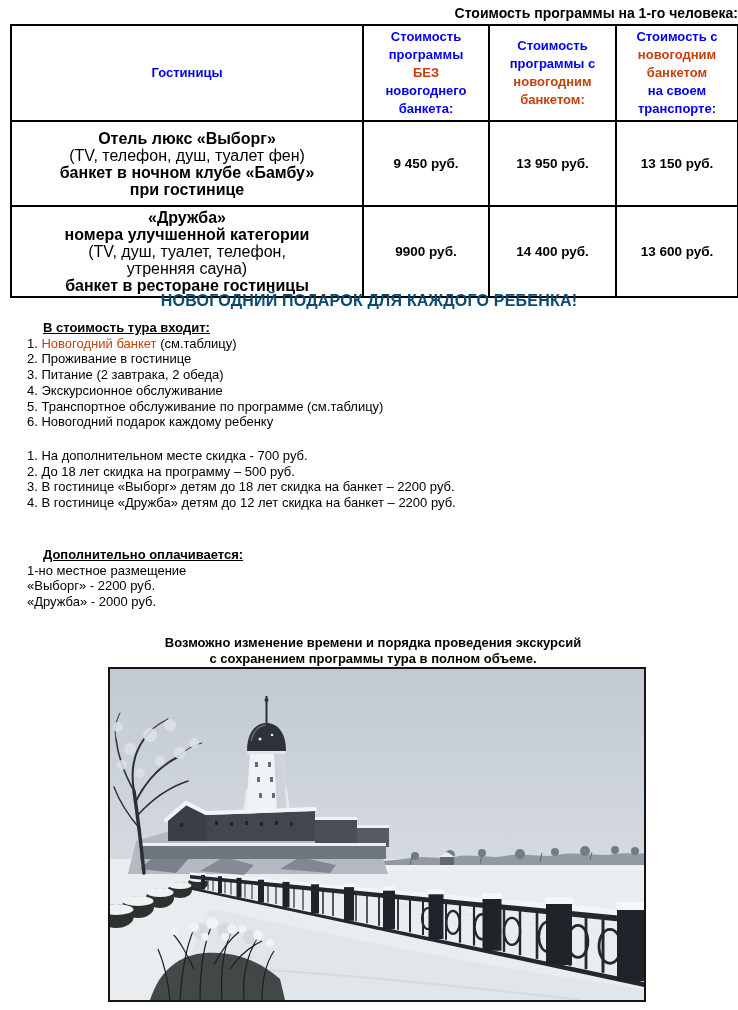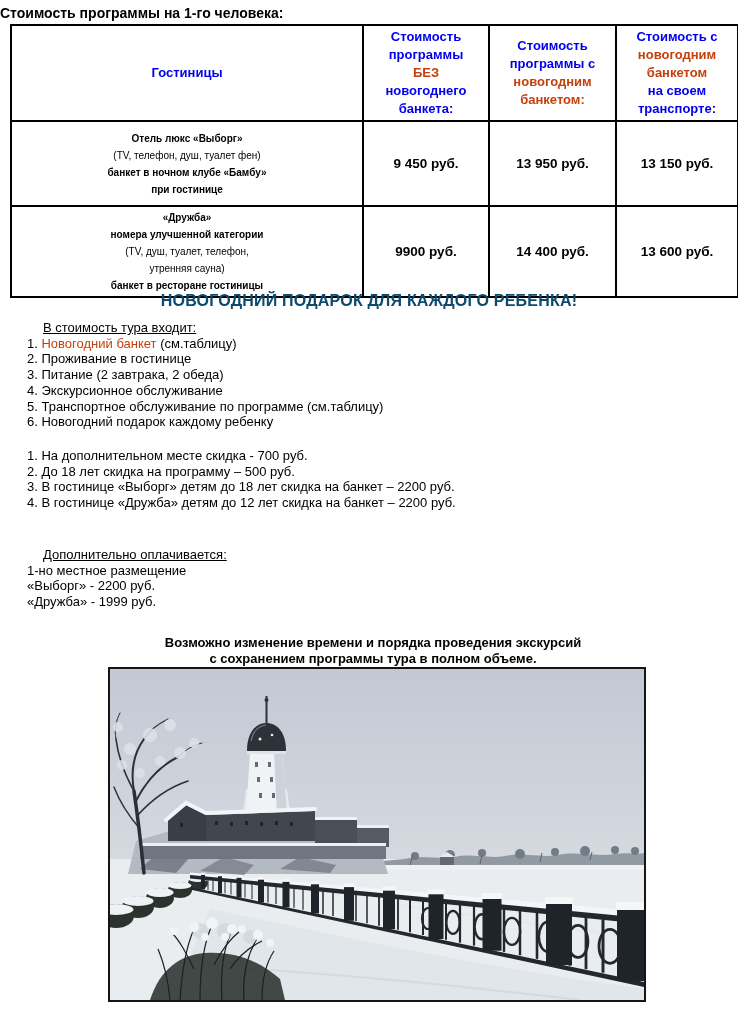--- a/index.html
+++ b/index.html
@@ -3,46 +3,46 @@
 <meta charset="utf-8">
 <style>
   * { margin:0; padding:0; box-sizing:border-box; }
   html,body { background:#ffffff; }
   body {
     width:738px; height:1010px; position:relative; overflow:hidden;
     font-family:"Liberation Sans","DejaVu Sans",sans-serif; color:#000;
   }
   .doc-title {
     position:absolute; top:5px; left:0; width:738px;
-    text-align:left; font-size:14px; font-weight:bold;
+    text-align:right; font-size:14px; font-weight:bold;
   }
   table.price {
     position:absolute; top:24px; left:10px; width:727px;
     border-collapse:collapse; table-layout:fixed;
   }
   table.price td {
     border:2px solid #000; text-align:center; vertical-align:middle; padding:2px;
   }
   tr.hrow  { height:91px; }
   tr.r1    { height:85px; }
   tr.r2    { height:91px; }
   .hd { font-size:13px; font-weight:bold; line-height:18px; }
   .hd div { display:block; }
   .blue { color:#0000EE; }
   .red  { color:#c2410c; }
   .purple { color:#0c4a6e; }
-  .name { font-size:10px; line-height:17px; }
+  .name { font-size:16px; line-height:17px; }
   .name .b { font-weight:bold; }
   .price-val { font-size:13.5px; font-weight:bold; }
   .banner {
     position:absolute; top:292px; left:0; width:738px; text-align:center;
     font-size:16px; font-weight:bold; letter-spacing:0.2px;
   }
   .section { position:absolute; left:27px; font-size:13px; line-height:15.7px; }
-  .sec-h { font-weight:normal; text-decoration:underline;padding-left:16px; }
+  .sec-h { font-weight:bold; text-decoration:underline;padding-left:16px; }
   .sec-includes  { top:320px; }
   .sec-discounts { top:448px; }
   .sec-extra     { top:547px; }
   .note {
     position:absolute; top:635px; left:4px; width:738px; text-align:center;
     font-size:13px; font-weight:bold; line-height:15.5px;
   }
   .photo {
     position:absolute; top:667px; left:108px; width:538px; height:335px;
     border:2px solid #151515; background:#cdd3da;
@@ -123,21 +123,21 @@
   <div class="item">1. На дополнительном месте скидка - 700 руб.</div>
   <div class="item">2. До 18 лет скидка на программу – 500 руб.</div>
   <div class="item">3. В гостинице «Выборг» детям до 18 лет скидка на банкет – 2200 руб.</div>
   <div class="item">4. В гостинице «Дружба» детям до 12 лет скидка на банкет – 2200 руб.</div>
 </div>
 
 <div class="section sec-extra">
   <div class="sec-h">Дополнительно оплачивается:</div>
   <div class="item">1-но местное размещение</div>
   <div class="item">«Выборг» - 2200 руб.</div>
-  <div class="item">«Дружба» - 1999 руб.</div>
+  <div class="item">«Дружба» - 2000 руб.</div>
 </div>
 
 <div class="note">
   <div>Возможно изменение времени и порядка проведения экскурсий</div>
   <div>с сохранением программы тура в полном объеме.</div>
 </div>
 
 <div class="photo">
 <svg viewBox="0 0 534 331" width="534" height="331">
   <defs>

